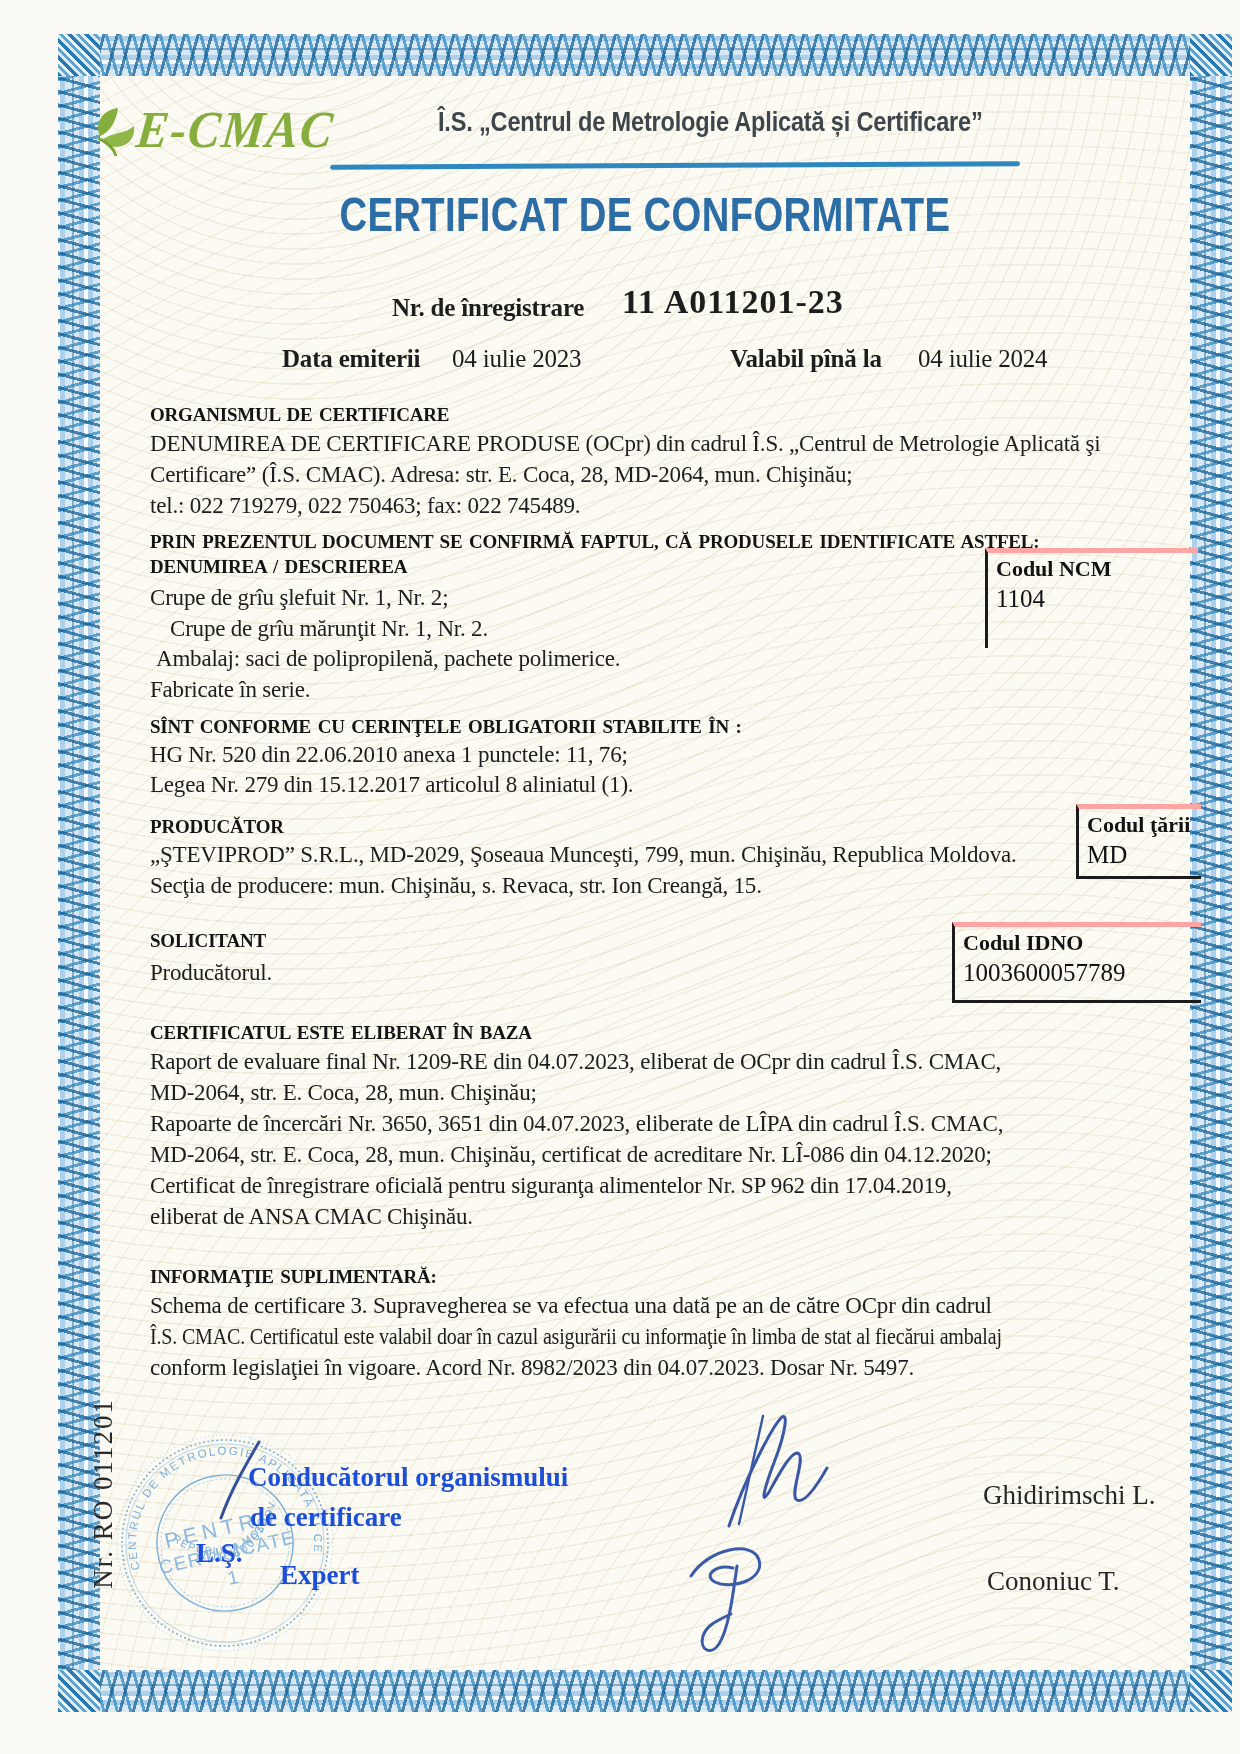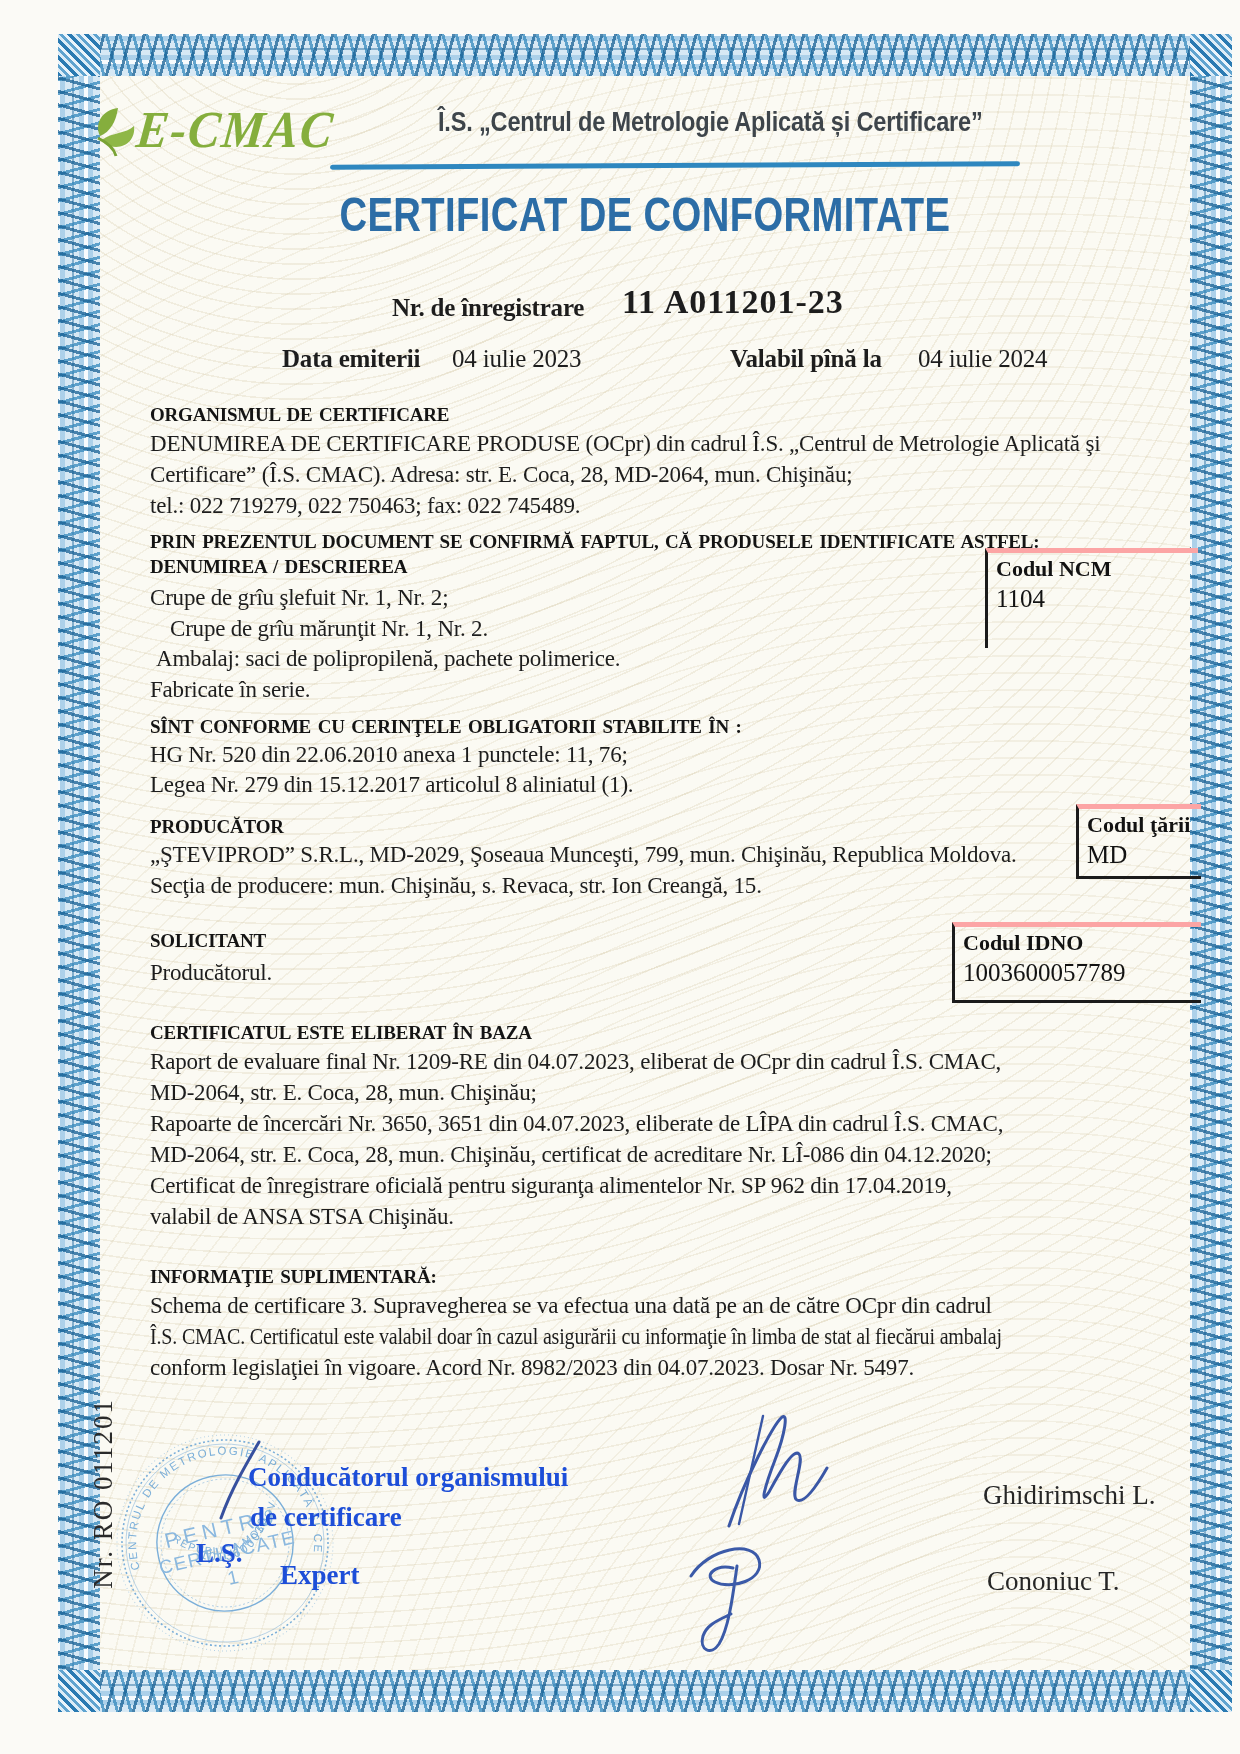--- a/index.html
+++ b/index.html
@@ -136,21 +136,21 @@
     <div class="val">1003600057789</div>
   </div>
   <div class="t serif" style="left:150px; top:960px;">Producătorul.</div>
 
   <div class="t h1" style="left:150px; top:1022px;">CERTIFICATUL ESTE ELIBERAT ÎN BAZA</div>
   <div class="t serif" style="left:150px; top:1049px;">Raport de evaluare final Nr. 1209-RE din 04.07.2023, eliberat de OCpr din cadrul Î.S. CMAC,</div>
   <div class="t serif" style="left:150px; top:1080px;">MD-2064, str. E. Coca, 28, mun. Chişinău;</div>
   <div class="t serif" style="left:150px; top:1111px;">Rapoarte de încercări Nr. 3650, 3651 din 04.07.2023, eliberate de LÎPA din cadrul Î.S. CMAC,</div>
   <div class="t serif" style="left:150px; top:1142px;">MD-2064, str. E. Coca, 28, mun. Chişinău, certificat de acreditare Nr. LÎ-086 din  04.12.2020;</div>
   <div class="t serif" style="left:150px; top:1173px;">Certificat de înregistrare oficială pentru siguranţa alimentelor Nr. SP 962 din 17.04.2019,</div>
-  <div class="t serif" style="left:150px; top:1204px;">valabil de ANSA STSA Chişinău.</div>
+  <div class="t serif" style="left:150px; top:1204px;">eliberat de ANSA CMAC Chişinău.</div>
 
   <div class="t h1" style="left:150px; top:1266px;">INFORMAŢIE SUPLIMENTARĂ:</div>
   <div class="t serif" style="left:150px; top:1293px;">Schema de certificare 3. Supravegherea se va efectua una dată pe an de către OCpr din cadrul</div>
   <div class="t serif fit" style="left:150px; top:1324px;">Î.S. CMAC. Certificatul este valabil doar în cazul asigurării  cu informaţie în limba de stat al fiecărui ambalaj</div>
   <div class="t serif" style="left:150px; top:1355px;">conform legislaţiei în vigoare. Acord Nr. 8982/2023 din 04.07.2023. Dosar Nr. 5497.</div>
 
   <div class="vserial">
     <span>Nr. RO 011201</span>
   </div>
 

